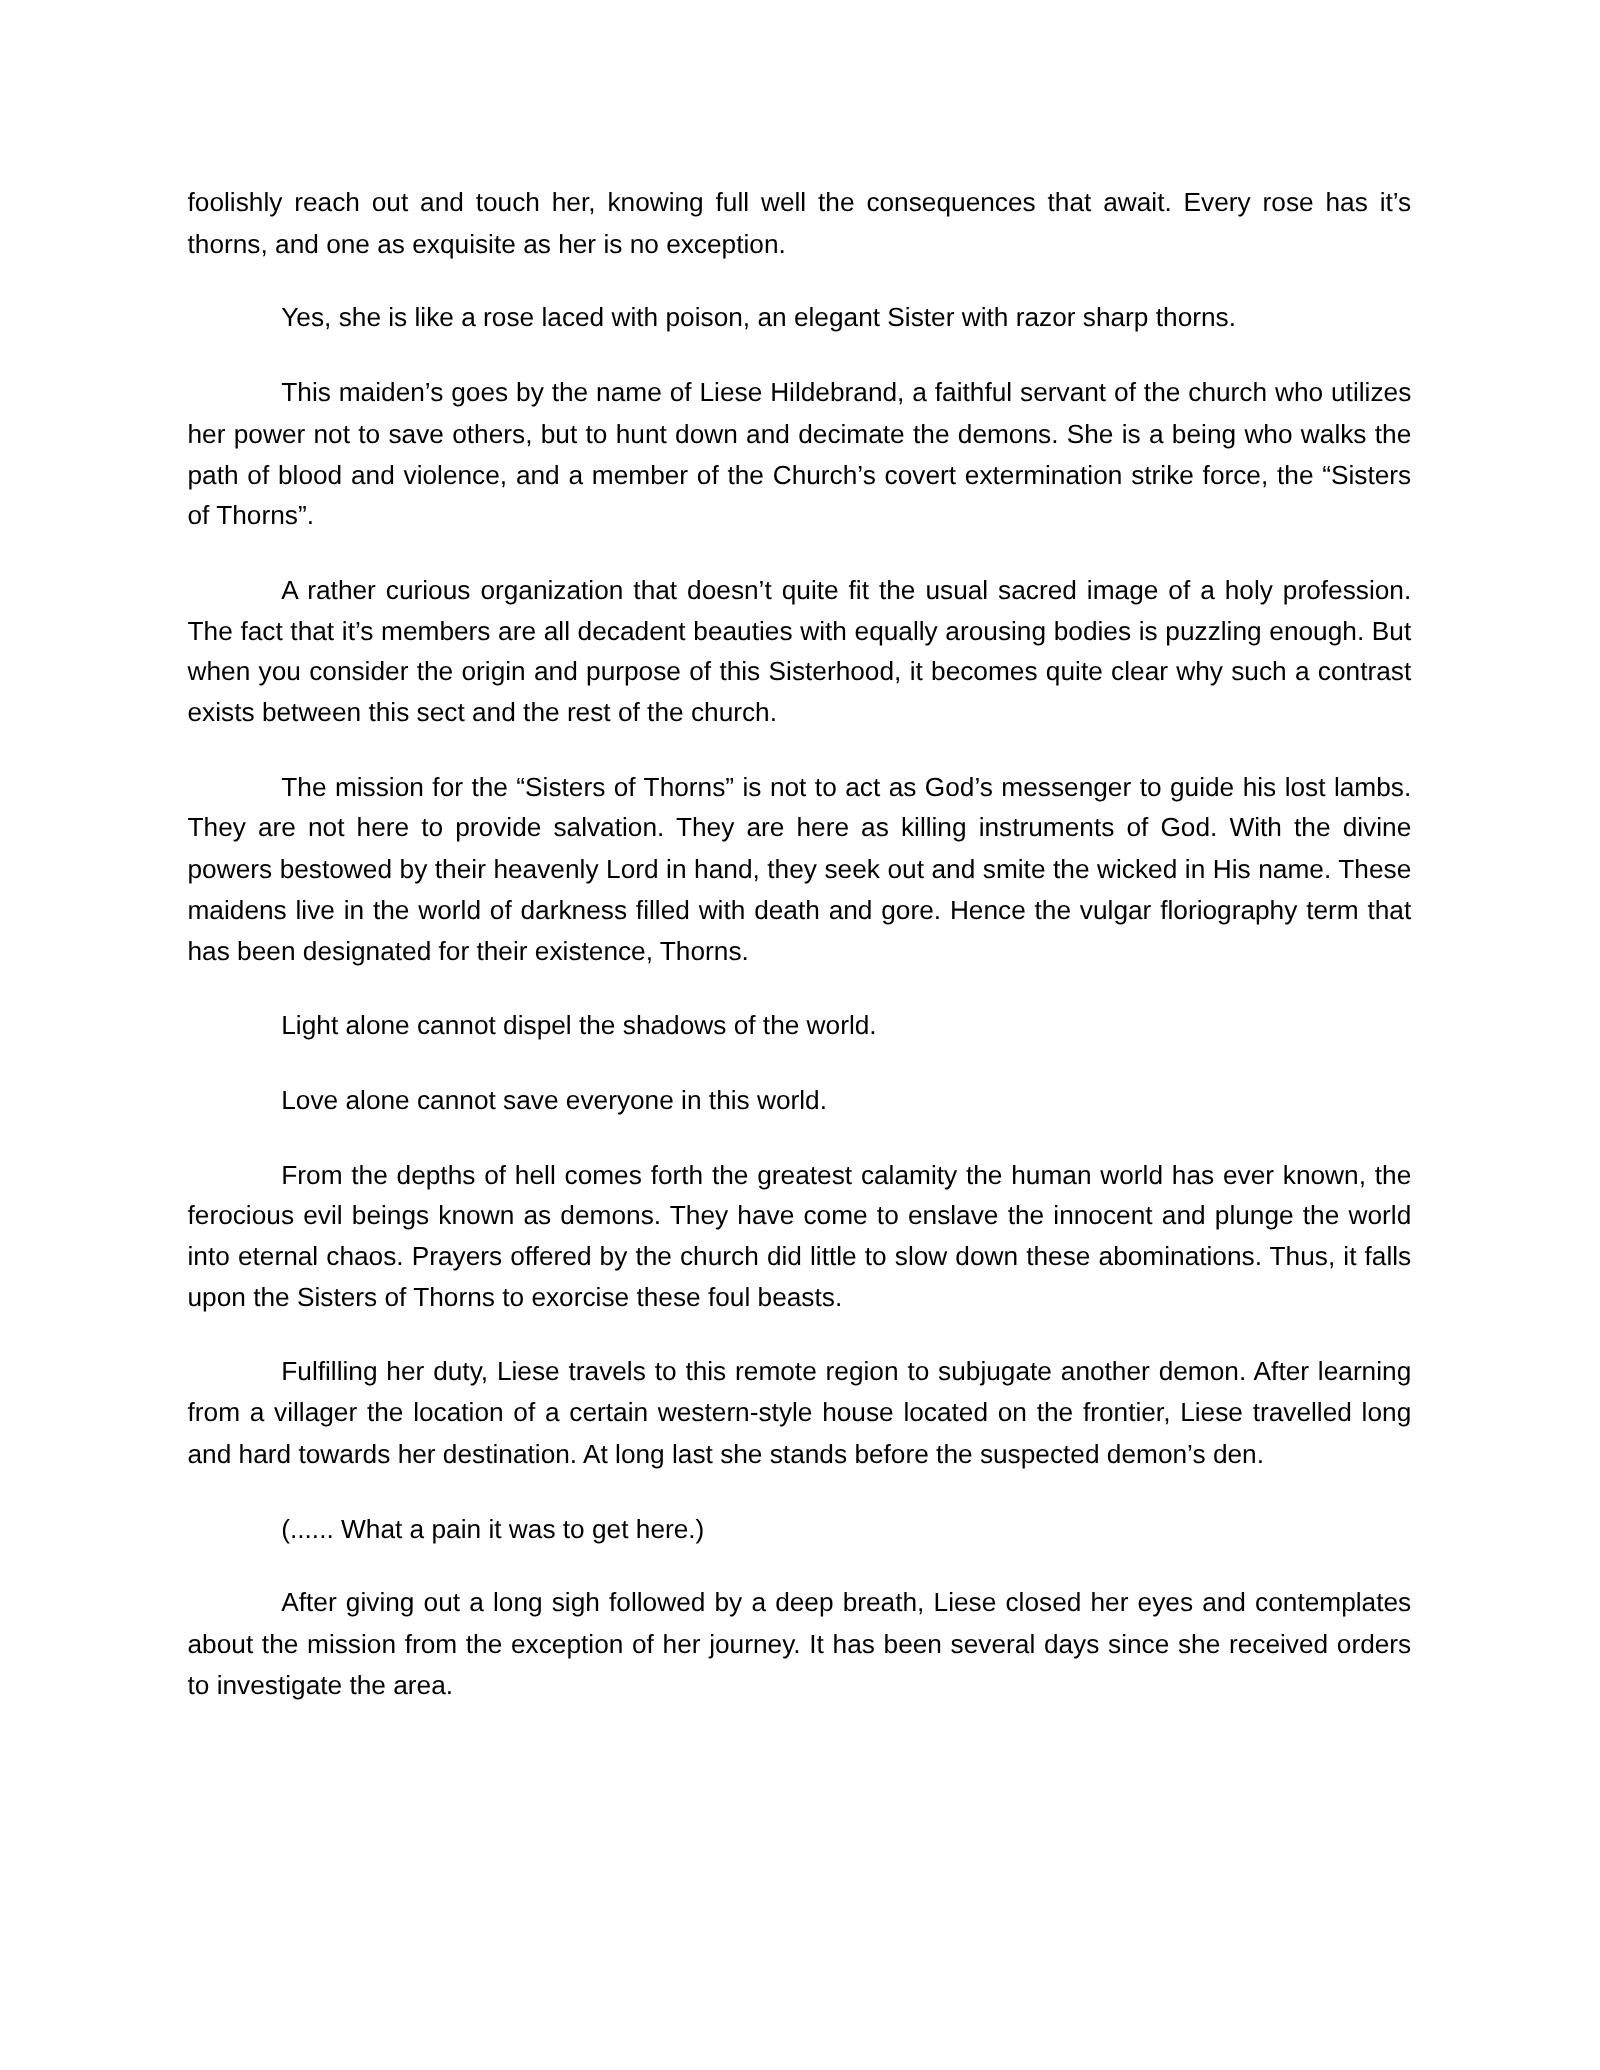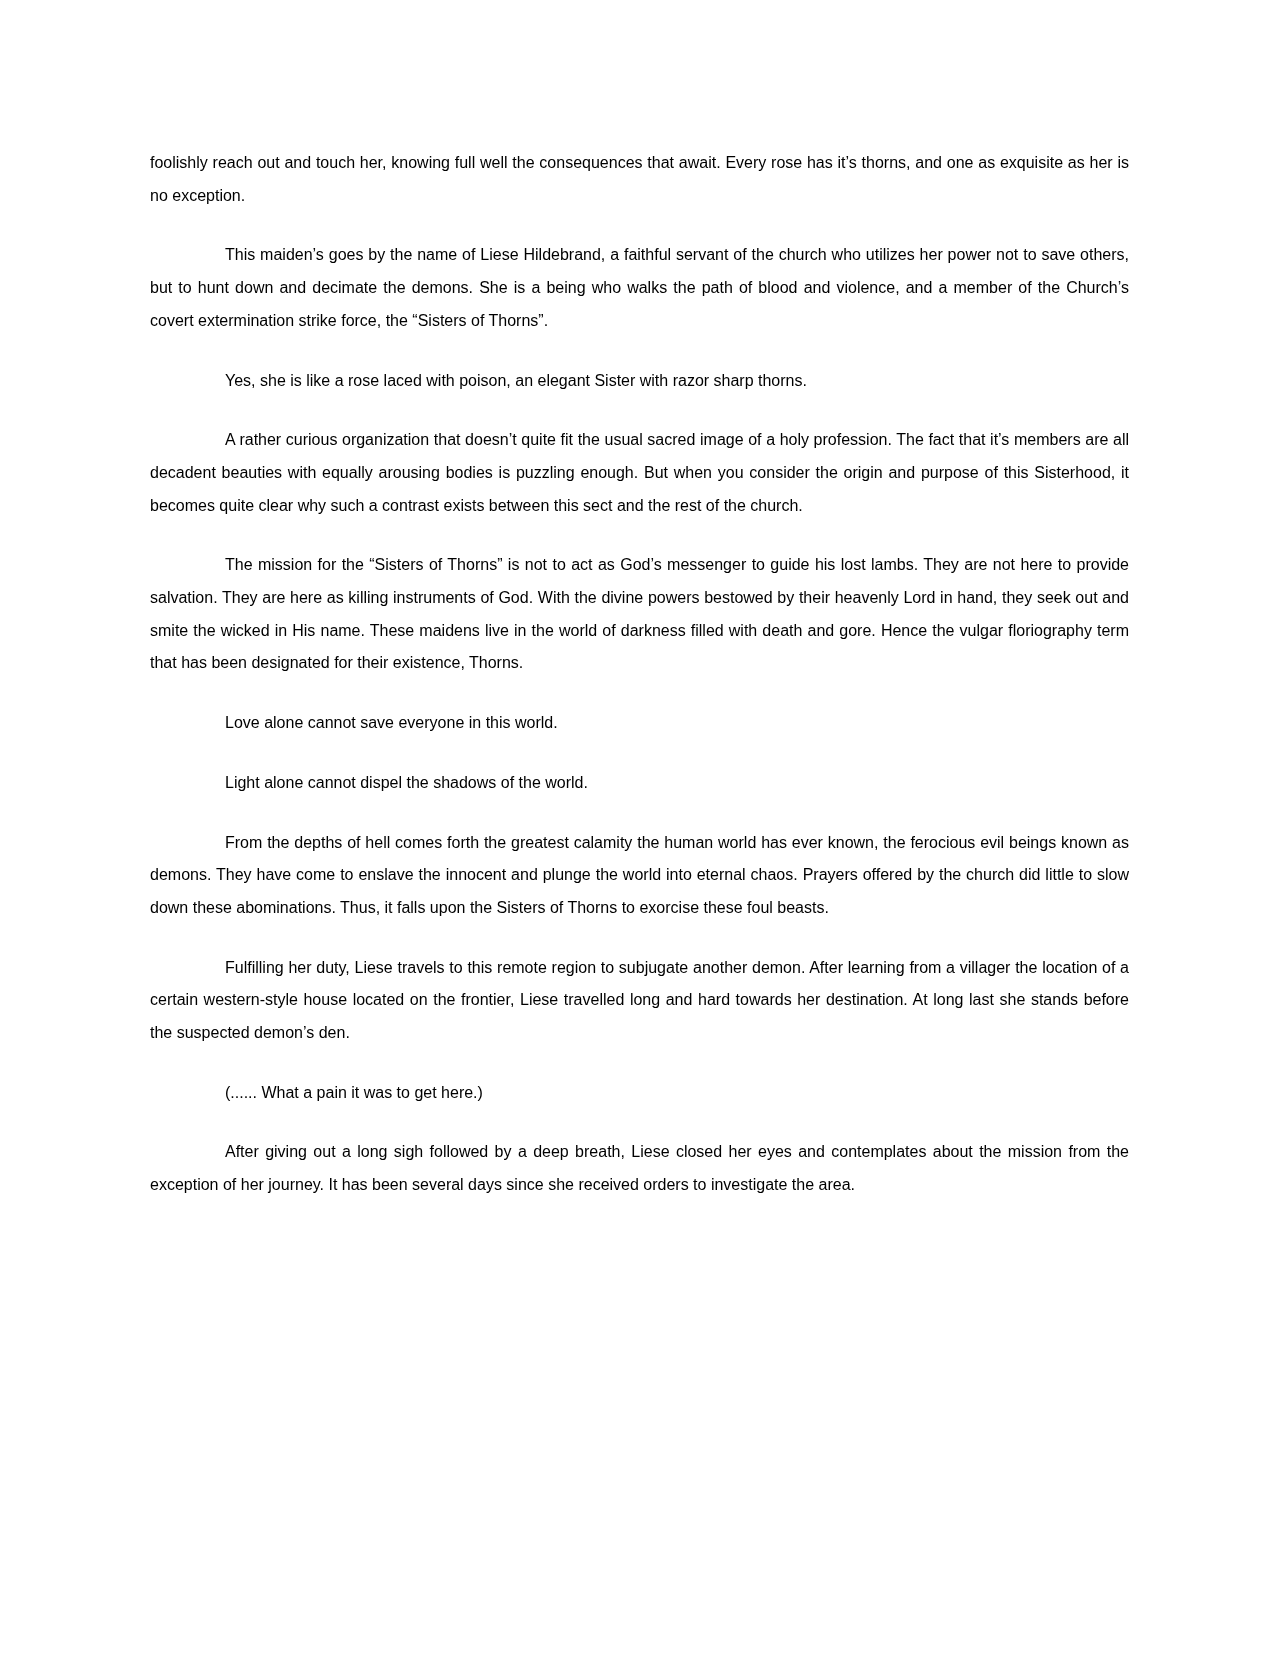--- a/index.html
+++ b/index.html
@@ -13,44 +13,44 @@
     height: 1656px;
     background: #ffffff;
     overflow: hidden;
   }
   .text-block {
     position: absolute;
     left: 150px;
     top: 147px;
     width: 979px;
     font-family: "Liberation Sans", sans-serif;
-    font-size: 16px;
+    font-size: 21px;
     line-height: 32.7px;
     color: #000000;
   }
   .text-block p {
     margin: 0 0 27px 0;
     text-align: justify;
     text-indent: 75px;
     word-spacing: normal;
   }
   .text-block p.no-indent {
     text-indent: 0;
   }
 </style>
 </head>
 <body>
 
 <div class="page">
   <div class="text-block">
       <p class="no-indent">foolishly reach out and touch her, knowing full well the consequences that await. Every rose has it’s thorns, and one as exquisite as her is no exception.</p>
+      <p>Yes, she is like a rose laced with poison, an elegant Sister with razor sharp thorns.</p>
       <p>This maiden’s goes by the name of Liese Hildebrand, a faithful servant of the church who utilizes her power not to save others, but to hunt down and decimate the demons. She is a being who walks the path of blood and violence, and a member of the Church’s covert extermination strike force, the “Sisters of Thorns”.</p>
-      <p>Yes, she is like a rose laced with poison, an elegant Sister with razor sharp thorns.</p>
       <p>A rather curious organization that doesn’t quite fit the usual sacred image of a holy profession. The fact that it’s members are all decadent beauties with equally arousing bodies is puzzling enough. But when you consider the origin and purpose of this Sisterhood, it becomes quite clear why such a contrast exists between this sect and the rest of the church.</p>
       <p>The mission for the “Sisters of Thorns” is not to act as God’s messenger to guide his lost lambs. They are not here to provide salvation. They are here as killing instruments of God. With the divine powers bestowed by their heavenly Lord in hand, they seek out and smite the wicked in His name. These maidens live in the world of darkness filled with death and gore. Hence the vulgar floriography term that has been designated for their existence, Thorns.</p>
+      <p>Light alone cannot dispel the shadows of the world.</p>
       <p>Love alone cannot save everyone in this world.</p>
-      <p>Light alone cannot dispel the shadows of the world.</p>
       <p>From the depths of hell comes forth the greatest calamity the human world has ever known, the ferocious evil beings known as demons. They have come to enslave the innocent and plunge the world into eternal chaos. Prayers offered by the church did little to slow down these abominations. Thus, it falls upon the Sisters of Thorns to exorcise these foul beasts.</p>
       <p>Fulfilling her duty, Liese travels to this remote region to subjugate another demon. After learning from a villager the location of a certain western-style house located on the frontier, Liese travelled long and hard towards her destination. At long last she stands before the suspected demon’s den.</p>
       <p>(...... What a pain it was to get here.)</p>
       <p>After giving out a long sigh followed by a deep breath, Liese closed her eyes and contemplates about the mission from the exception of her journey. It has been several days since she received orders to investigate the area.</p>
     </div>
 </div>
 
 </body></html>

